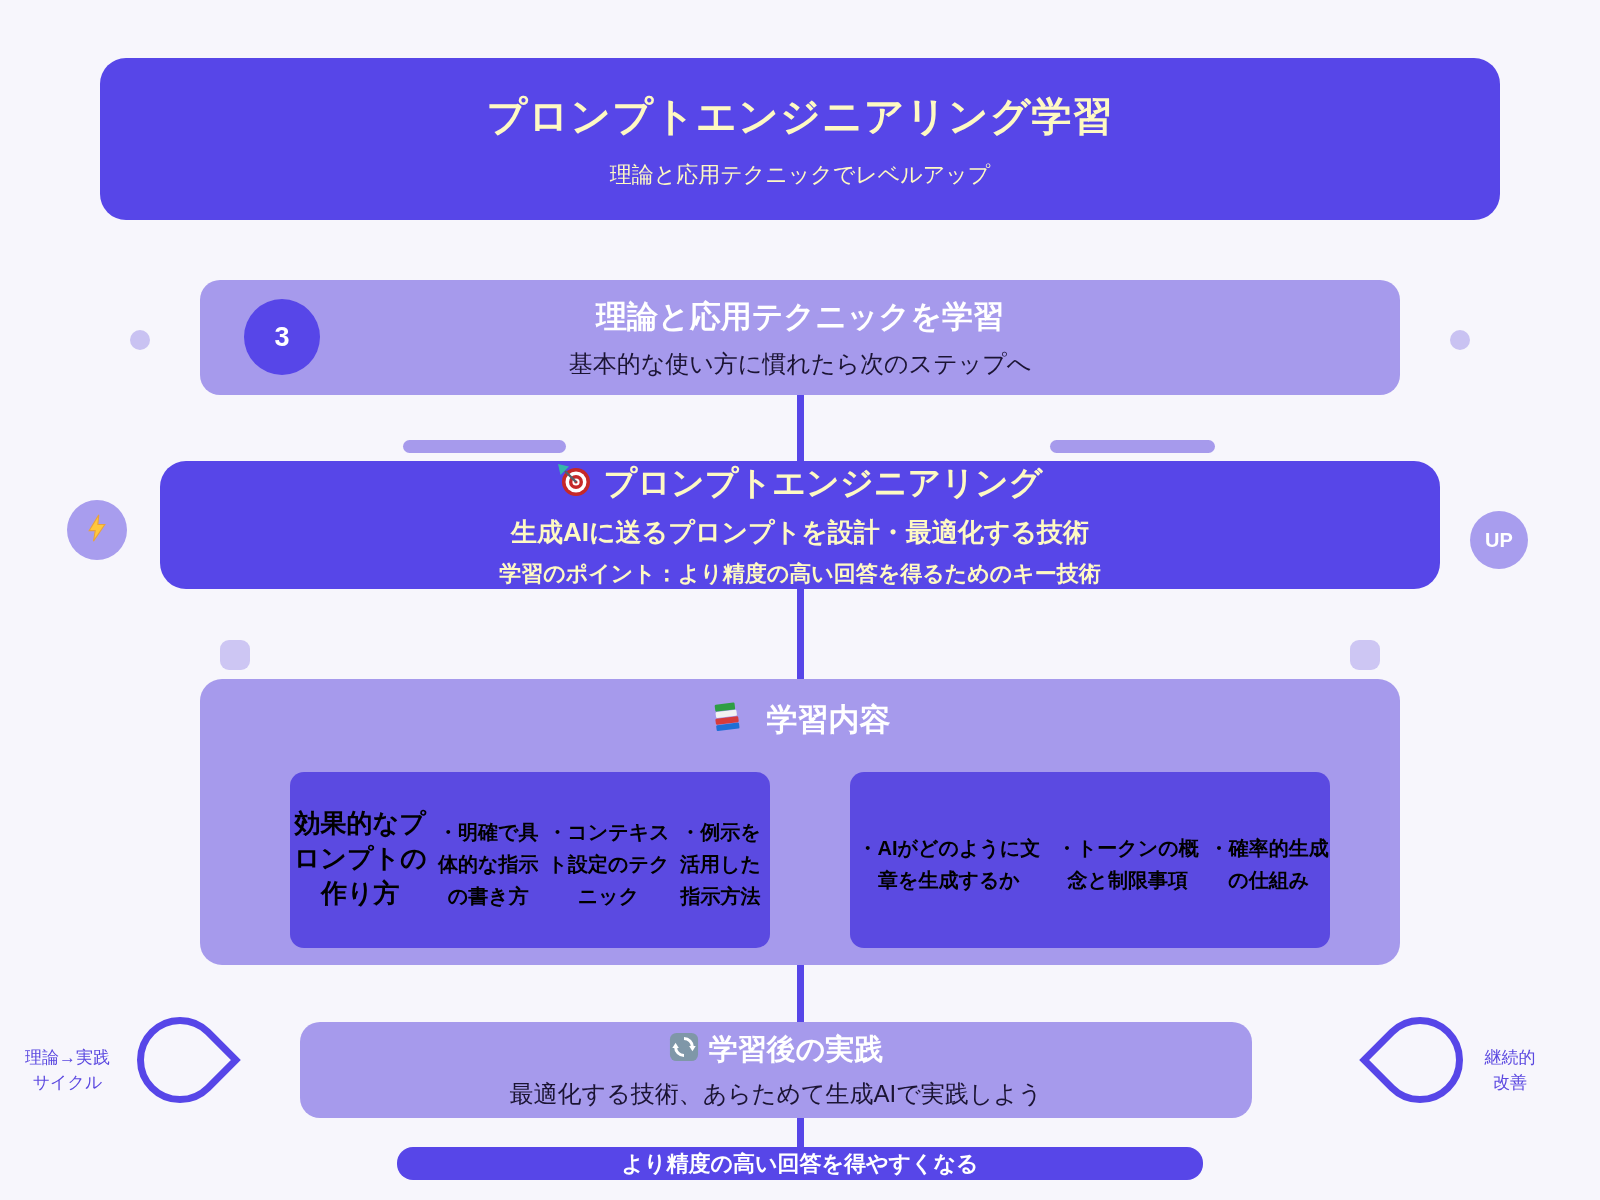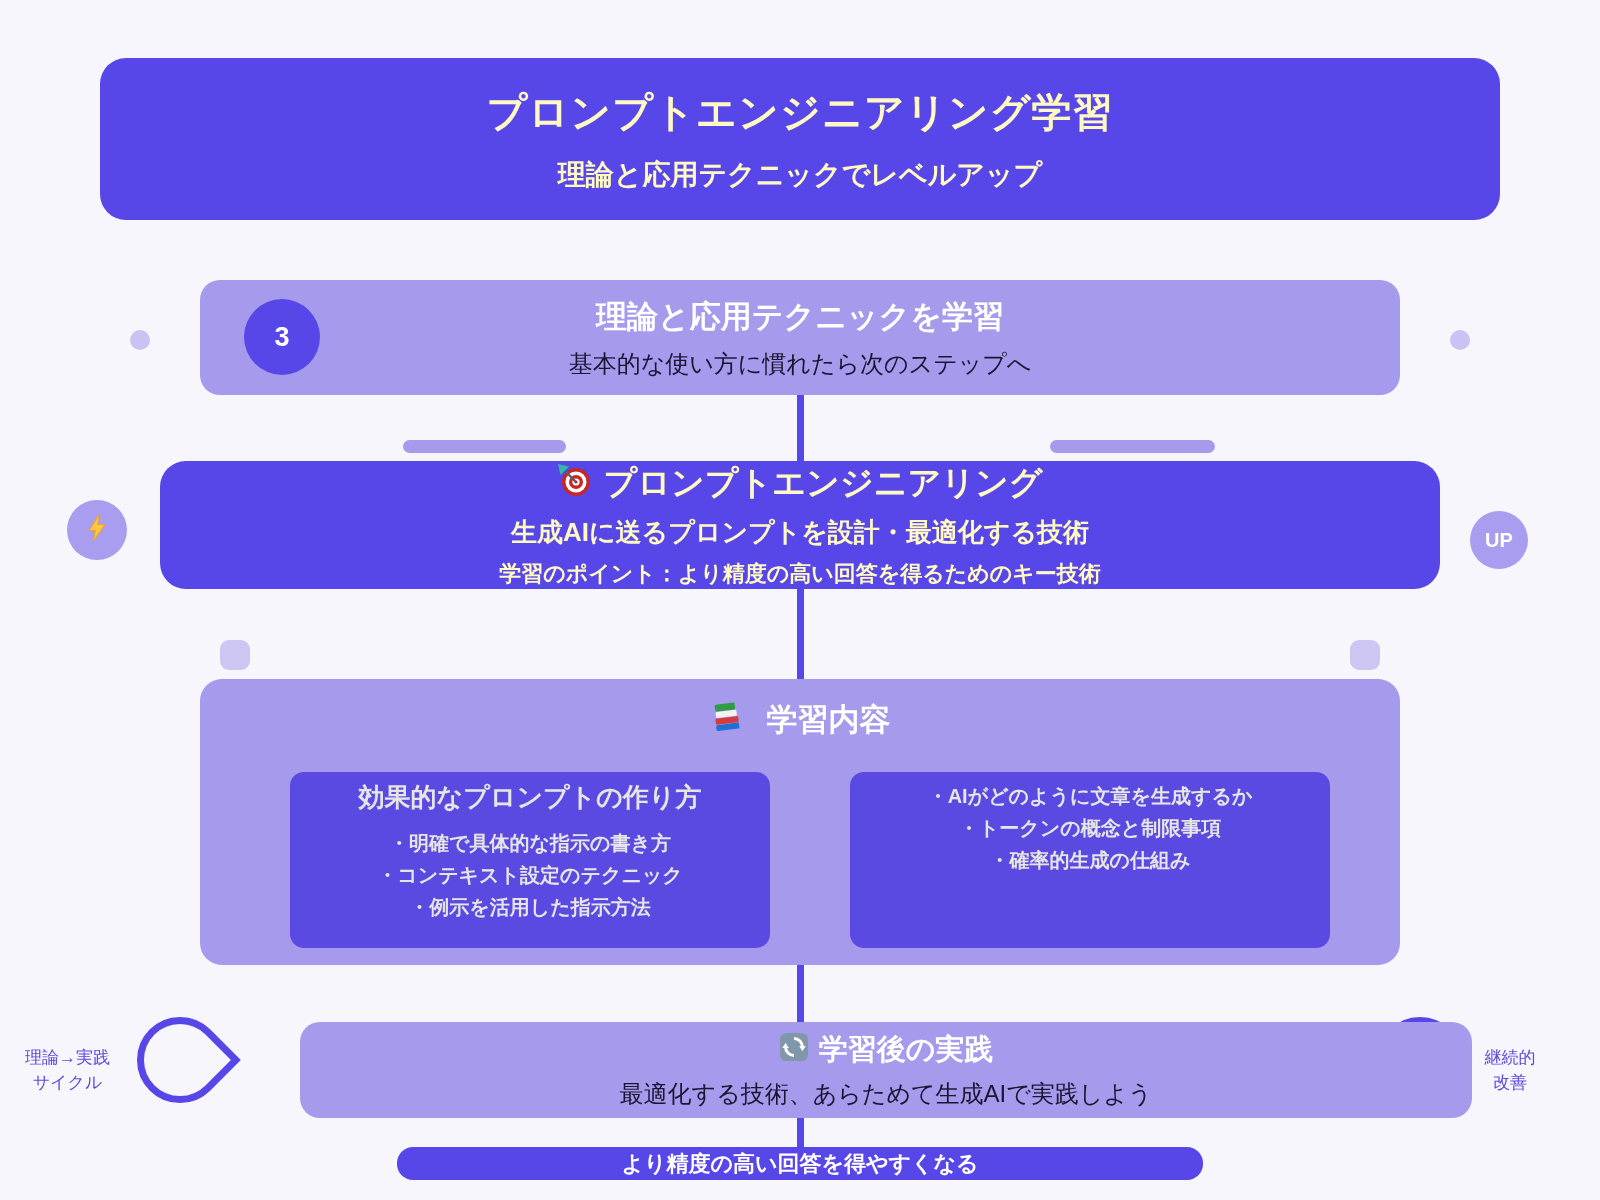--- a/index.html
+++ b/index.html
@@ -9,21 +9,21 @@
 
   
   .vline{left:797px;top:392px;width:7px;height:758px;background:#5746E8;z-index:0;}
 
   .box{z-index:2;display:flex;flex-direction:column;align-items:center;justify-content:center;text-align:center;}
   .dark{background:#5746E8;color:#fef9c3;}
   .light{background:#A69AEC;}
 
   .header-box{left:100px;top:58px;width:1400px;height:162px;border-radius:26px;gap:16px;}
   .header-title{font-size:40px;font-weight:bold;letter-spacing:1px;}
-  .header-sub{font-size:28px;font-weight:bold;}
+  .header-sub{font-size:22px;font-weight:normal;}
 
   .step-box{left:200px;top:280px;width:1200px;height:115px;border-radius:20px;gap:10px;}
   .step-title{font-size:31px;font-weight:bold;color:#fff;}
   .step-sub{font-size:24px;color:#1B1433;}
   .step-circle{left:244px;top:299px;width:76px;height:76px;border-radius:50%;background:#5746E8;color:#fff;
                font-size:27px;font-weight:bold;display:flex;align-items:center;justify-content:center;z-index:3;}
 
   .dot{width:20px;height:20px;border-radius:50%;background:#C9C2F2;z-index:1;}
   .bar{top:440px;height:13px;border-radius:7px;background:#A69AEC;z-index:1;}
   .sq{width:30px;height:30px;border-radius:9px;background:#CDC6F3;z-index:1;}
@@ -32,26 +32,26 @@
   .concept-title{font-size:33px;font-weight:bold;display:flex;align-items:center;gap:12px;}
   .concept-line2{font-size:26px;font-weight:bold;}
   .concept-line3{font-size:22px;font-weight:bold;}
 
   .side-circle{width:60px;height:60px;border-radius:50%;background:#A89DEE;display:flex;align-items:center;
                justify-content:center;z-index:2;}
   .up-text{color:#fff;font-size:20px;font-weight:bold;}
 
   .content-box{left:200px;top:679px;width:1200px;height:286px;border-radius:22px;justify-content:flex-start;padding-top:20px;}
   .content-title{font-size:31px;font-weight:bold;color:#fff;display:flex;align-items:center;gap:25px;}
-  .card{top:772px;width:480px;height:176px;border-radius:14px;background:#5B4AE1;color:#e5e5e5;z-index:3;
-        display:flex;flex-direction:column;align-items:center;text-align:center;padding-top:8px;}
+  .card{top:772px;width:480px;height:176px;border-radius:14px;background:#5B4AE1;color:#000000;z-index:3;
+        display:flex;flex-direction:row;align-items:center;text-align:center;padding-top:8px;}
   .card-title{font-size:26px;font-weight:bold;margin-bottom:12px;}
   .card-item{font-size:20px;font-weight:bold;line-height:1.6;}
 
-  .practice-box{left:300px;top:1022px;width:1172px;height:96px;border-radius:20px;gap:8px;}
+  .practice-box{left:300px;top:1022px;width:952px;height:96px;border-radius:20px;gap:8px;}
   .practice-title{font-size:29px;font-weight:bold;color:#fff;display:flex;align-items:center;gap:10px;}
   .practice-sub{font-size:24px;color:#1B1433;}
 
   .pill{left:397px;top:1147px;width:806px;height:33px;border-radius:16px;background:#5746E8;color:#fff;
         font-size:22px;font-weight:bold;display:flex;align-items:center;justify-content:center;z-index:2;}
 
   .teardrop{width:86px;height:86px;border:7px solid #5746E8;transform:rotate(45deg);z-index:1;}
   .td-left{left:137px;top:1017px;border-radius:50% 0 50% 50%;}
   .td-right{left:1377px;top:1017px;border-radius:50% 50% 50% 0;}
   .cycle-label{font-size:17px;color:#5B48E0;line-height:1.45;text-align:center;z-index:2;}

